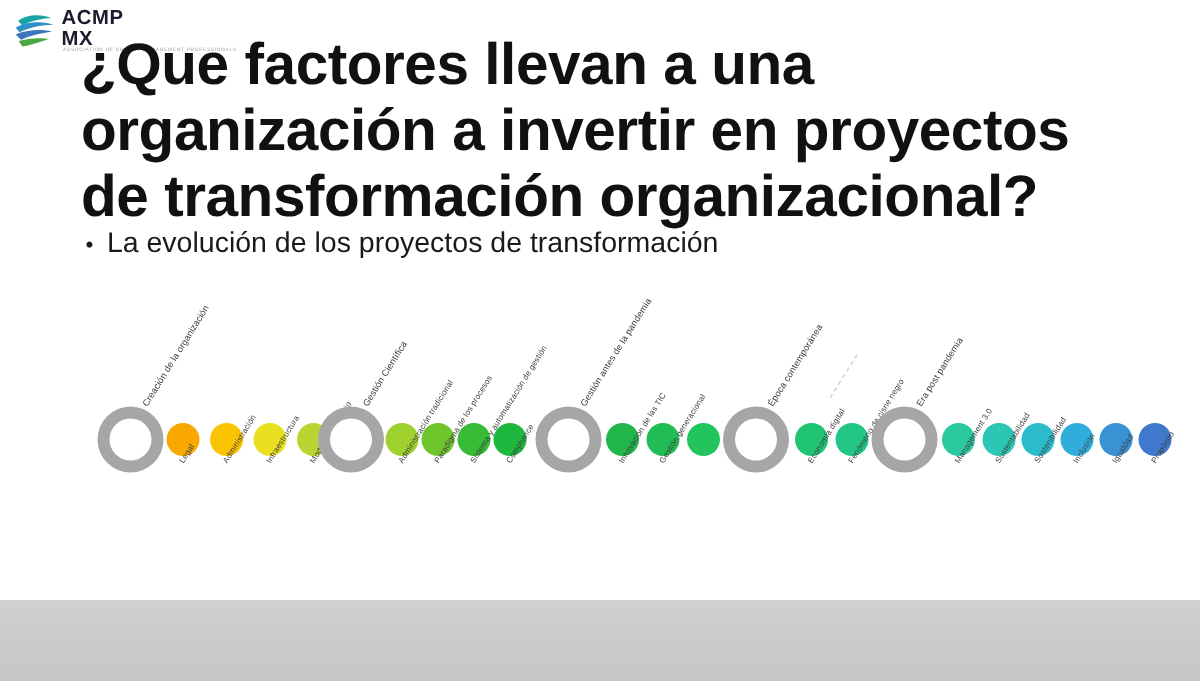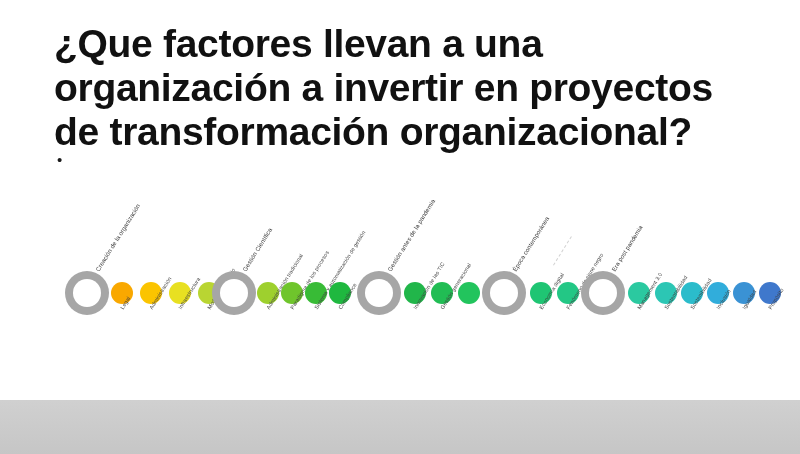--- a/index.html
+++ b/index.html
@@ -162,25 +162,41 @@
           <stop offset="0%" stop-color="#1aa882"></stop>
           <stop offset="55%" stop-color="#14a8c8"></stop>
           <stop offset="100%" stop-color="#1f7fd0"></stop>
         </linearGradient>
       </defs>
       <path d="M 2 -40 Q 96 28 62 140" fill="none" stroke="url(#gThick)" stroke-width="6.5" stroke-linecap="round"></path>
       <path d="M -22 40 Q 70 108 44 256" fill="none" stroke="url(#gThin)" stroke-width="2.6" stroke-linecap="round"></path>
     </svg>
   </div>
 
+  <div id="logo">
+    <div class="mark">
+      <svg width="30" height="30" viewBox="0 0 30 30">
+        <path d="M4 9 C9 4.5, 20 4, 26 7 C20 7.5, 12 9, 7 12 Z" fill="#19a5a5"></path>
+        <path d="M2.5 13.5 C8 9.5, 21 8.5, 27.5 11.5 C20 11.5, 10.5 13.5, 5 16.5 Z" fill="#2f8fc9"></path>
+        <path d="M2.5 18 C8.5 15, 20.5 14, 26.5 16 C20 17, 11 19, 6 21.5 Z" fill="#3e76bd"></path>
+        <path d="M4.5 22.5 C10 20.5, 20 20, 24.5 21 C19 23, 11 25.5, 7 26 Z" fill="#4aa843"></path>
+      </svg>
+    </div>
+    <div class="wordmark">
+      <div>ACMP</div>
+      <div>MX</div>
+    </div>
+    <div class="tag">ASSOCIATION OF CHANGE MANAGEMENT PROFESSIONALS</div>
+  </div>
 
   <div id="title">¿Que factores llevan a una organización a invertir en proyectos de transformación organizacional?</div>
 
   <div id="bullet-row">
     <span class="dot">•</span>
+    <span>La evolución de los proyectos de transformación</span>
   </div>
 
   <div id="timeline">
       <div class="node ring" style="left: 87px; top: 78px; width: 44px; height: 44px;">
         <div style="width: 28px; height: 28px; border-radius: 50%; background: rgb(255, 255, 255);"></div>
       </div>
       <div class="lbl lbl-major" style="left: 97px; top: 52px;">Creación de la organización</div>
       <div class="node" style="left: 122px; top: 78px; width: 22px; height: 22px; background: rgb(249, 168, 0);"></div>
       <div class="lbl" style="left: 119px; top: 92px; transform: rotate(-58deg); transform-origin: 0px 0px;">Legal</div>
       <div class="node" style="left: 151px; top: 78px; width: 22px; height: 22px; background: rgb(251, 196, 0);"></div>

